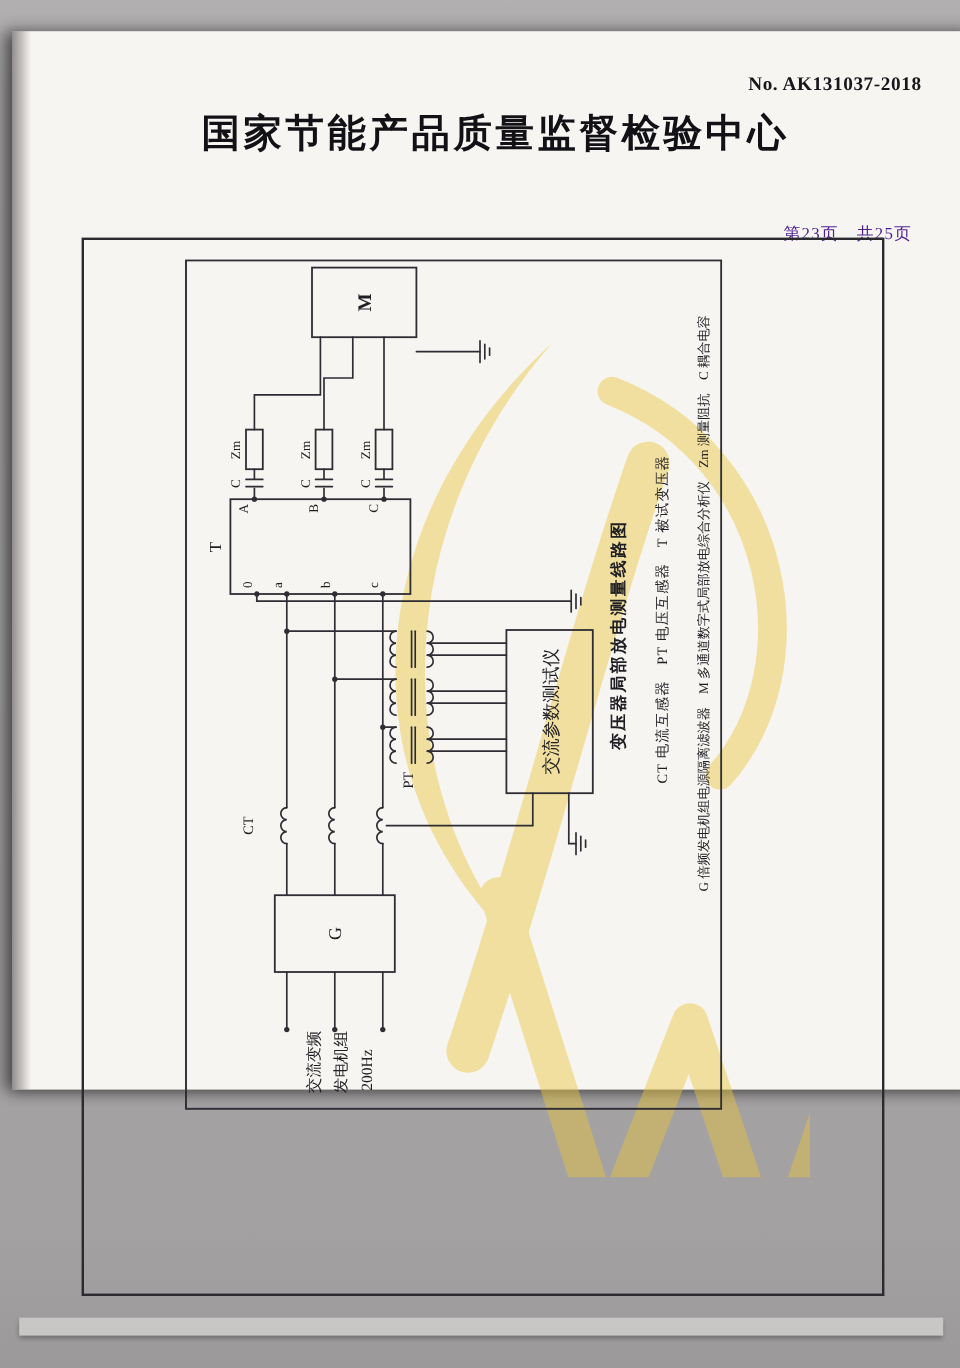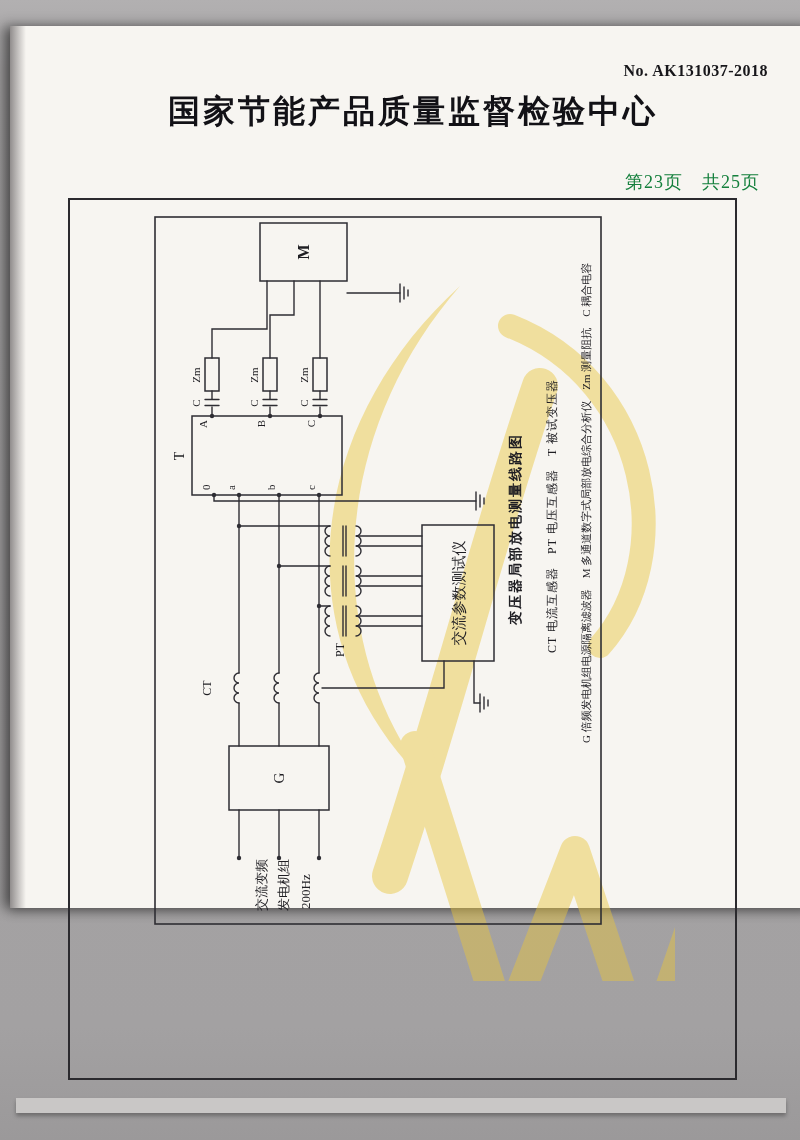--- a/index.html
+++ b/index.html
@@ -24,22 +24,22 @@
     background:#c9c7c6;box-shadow:0 3px 4px rgba(0,0,0,.3);
   }
   .report-no{position:absolute;top:36px;right:48px;font-size:16px;font-weight:bold;
     letter-spacing:.5px;color:#17161a;}
   .org-title{position:absolute;top:64px;left:0;width:100%;text-align:center;
     font-size:32px;font-weight:bold;letter-spacing:3px;color:#121116;}
   .title-row{position:absolute;top:110px;left:0;width:100%;display:flex;
     justify-content:center;align-items:flex-end;gap:10px;color:#121116;}
   .title-main{font-size:26px;font-weight:bold;letter-spacing:8px;}
   .title-suffix{font-size:13px;padding-bottom:5px;letter-spacing:1px;}
-  .page-indicator{position:absolute;top:144px;right:56px;font-size:18px;
-    letter-spacing:1px;color:#15803d;}
+  .page-indicator{position:absolute;top:160px;right:56px;font-size:14px;
+    letter-spacing:1px;color:#4c1d95;}
   .outer-frame{position:absolute;left:58px;top:172px;width:665px;height:878px;
     border:2px solid #2b2a2e;z-index:2;}
   .circuit{position:absolute;left:84px;top:16px;}
   .circuit .frame{fill:none;stroke:var(--ink,#2e2d33);stroke-width:1.6;}
   .circuit line,.circuit path{stroke:var(--ink,#2e2d33);stroke-width:1.4;fill:none;stroke-linecap:round;}
   .circuit rect.box{fill:none;stroke:var(--ink,#2e2d33);stroke-width:1.5;}
   .circuit circle{fill:var(--ink,#2e2d33);stroke:none;}
   .circuit text{fill:#1f1e23;font-family:"Liberation Serif","DejaVu Serif",serif;}
   .t11{font-size:11px;} .t12{font-size:12px;} .t13{font-size:13px;}
   .t14{font-size:14px;} .t15{font-size:15px;}

